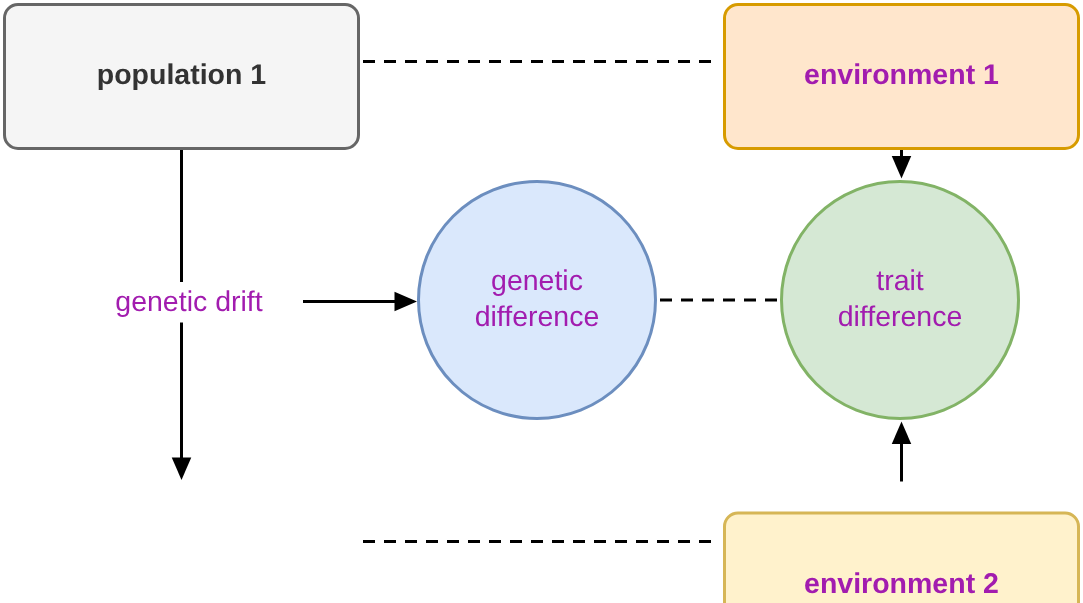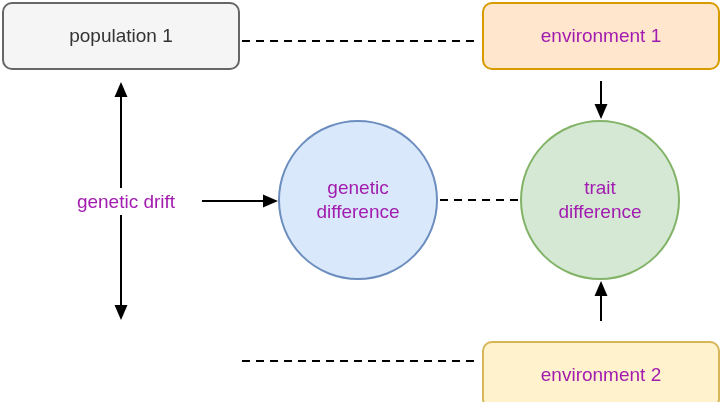--- a/index.html
+++ b/index.html
@@ -27,24 +27,25 @@
     display: flex;
     align-items: center;
     justify-content: center;
     text-align: center;
     z-index: 2;
     font-size: 19px;
     color: #a21caf;
   }
   .rect-node {
     width: 238px;
-    height: 68px;
+    height: 98px;
     border-radius: 10px;
     border: 2px solid #666666;
     background: #f5f5f5;
+    font-weight: bold;
   }
   .node-population1   { left: 2px;   top: 2px;   }
   .node-population2   { left: 2px;   top: 322px; }
   .node-environment1  { left: 482px; top: 2px;   background: #ffe6cc; border-color: #d79b00; }
   .node-environment2  { left: 482px; top: 322px; background: #fff2cc; border-color: #d6b656; margin-top: 19px; }
   .node-population1, .node-population2 { color: #333333; }
 
   .circle-node {
     width: 160px;
     height: 160px;

